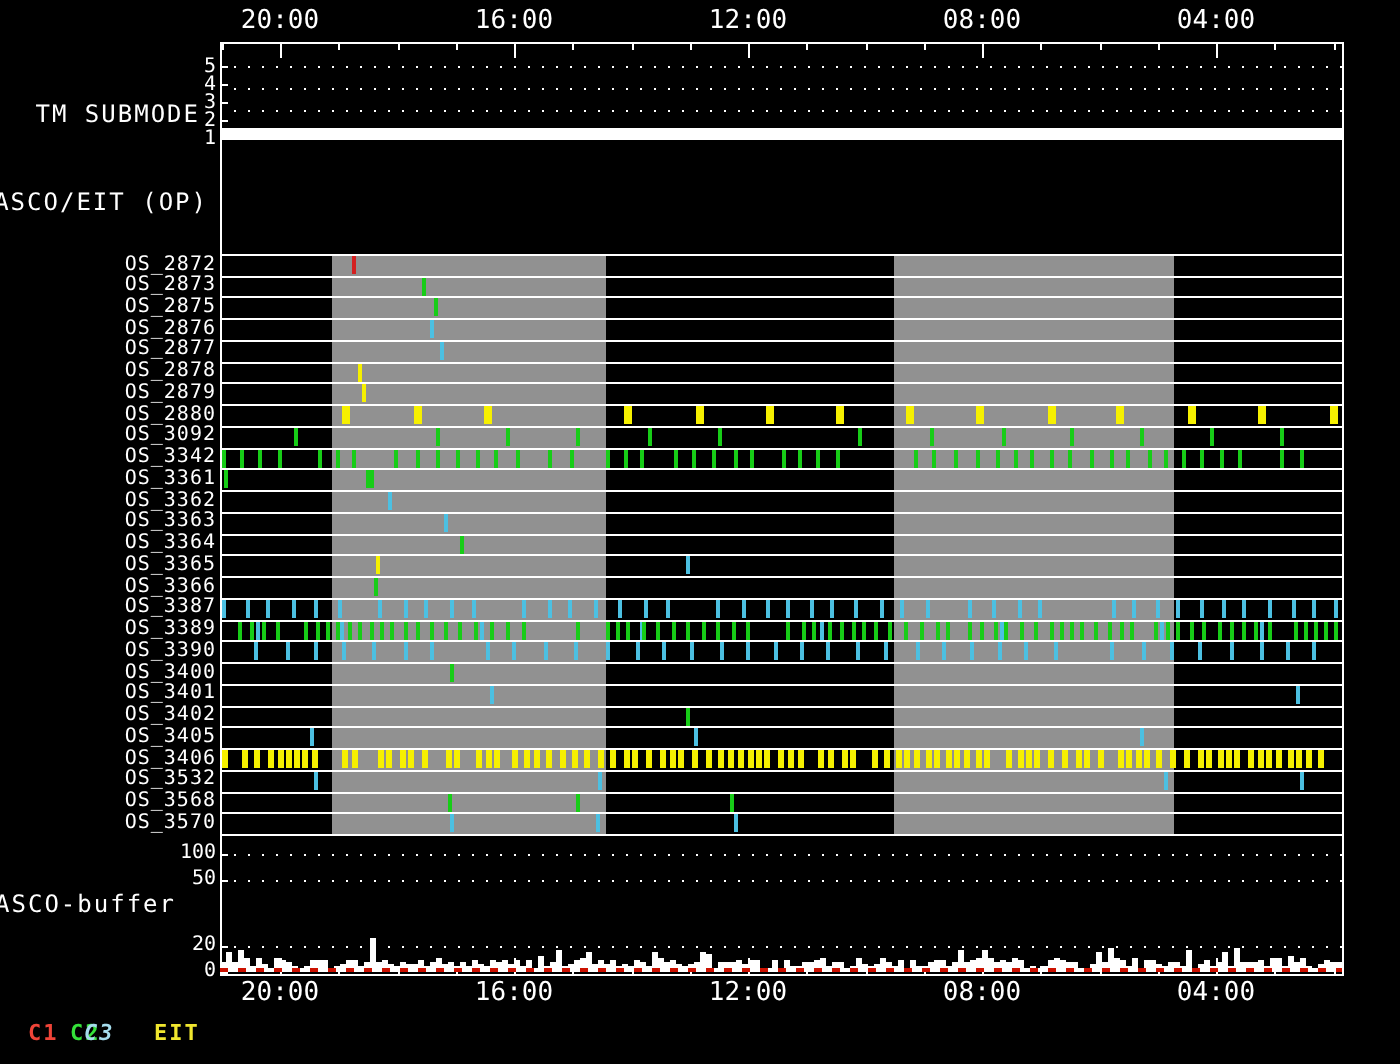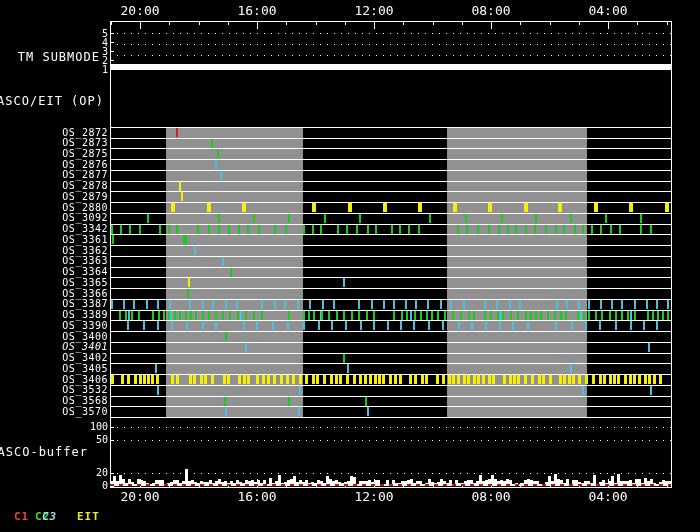--- a/index.html
+++ b/index.html
@@ -319,21 +319,21 @@
       <div style="position: absolute; left: 555px; top: 321px; width: 2px; height: 9px; background: rgb(76, 192, 226);"></div>
       <div style="position: absolute; left: 571px; top: 321px; width: 2px; height: 9px; background: rgb(76, 192, 226);"></div>
       <div style="position: absolute; left: 585px; top: 321px; width: 2px; height: 9px; background: rgb(76, 192, 226);"></div>
       <div style="position: absolute; left: 599px; top: 321px; width: 2px; height: 9px; background: rgb(76, 192, 226);"></div>
       <div style="position: absolute; left: 615px; top: 321px; width: 2px; height: 9px; background: rgb(76, 192, 226);"></div>
       <div style="position: absolute; left: 630px; top: 321px; width: 2px; height: 9px; background: rgb(76, 192, 226);"></div>
       <div style="position: absolute; left: 643px; top: 321px; width: 2px; height: 9px; background: rgb(76, 192, 226);"></div>
       <div style="position: absolute; left: 656px; top: 321px; width: 2px; height: 9px; background: rgb(76, 192, 226);"></div>
       <div class="lbl oslbl rlbl" style="position: absolute; right: 592px; top: 331px; width: 70px; text-align: right;">OS_3400</div>
       <div style="position: absolute; left: 225px; top: 332px; width: 2px; height: 9px; background: rgb(23, 205, 23);"></div>
-      <div class="lbl oslbl rlbl" style="position: absolute; right: 592px; top: 341px; width: 70px; text-align: right; font-style: italic;">OS_3401</div>
+      <div class="lbl oslbl rlbl" style="position: absolute; right: 592px; top: 341px; width: 70px; text-align: right;">OS_3401</div>
       <div style="position: absolute; left: 245px; top: 343px; width: 2px; height: 9px; background: rgb(76, 192, 226);"></div>
       <div style="position: absolute; left: 648px; top: 343px; width: 2px; height: 9px; background: rgb(76, 192, 226);"></div>
       <div class="lbl oslbl rlbl" style="position: absolute; right: 592px; top: 352px; width: 70px; text-align: right;">OS_3402</div>
       <div style="position: absolute; left: 343px; top: 354px; width: 2px; height: 9px; background: rgb(23, 205, 23);"></div>
       <div class="lbl oslbl rlbl" style="position: absolute; right: 592px; top: 363px; width: 70px; text-align: right;">OS_3405</div>
       <div style="position: absolute; left: 155px; top: 364px; width: 2px; height: 9px; background: rgb(76, 192, 226);"></div>
       <div style="position: absolute; left: 347px; top: 364px; width: 2px; height: 9px; background: rgb(76, 192, 226);"></div>
       <div style="position: absolute; left: 570px; top: 364px; width: 2px; height: 9px; background: rgb(76, 192, 226);"></div>
       <div class="lbl oslbl rlbl" style="position: absolute; right: 592px; top: 374px; width: 70px; text-align: right;">OS_3406</div>
       <div style="position: absolute; left: 111px; top: 375px; width: 3px; height: 9px; background: rgb(246, 240, 0);"></div>

